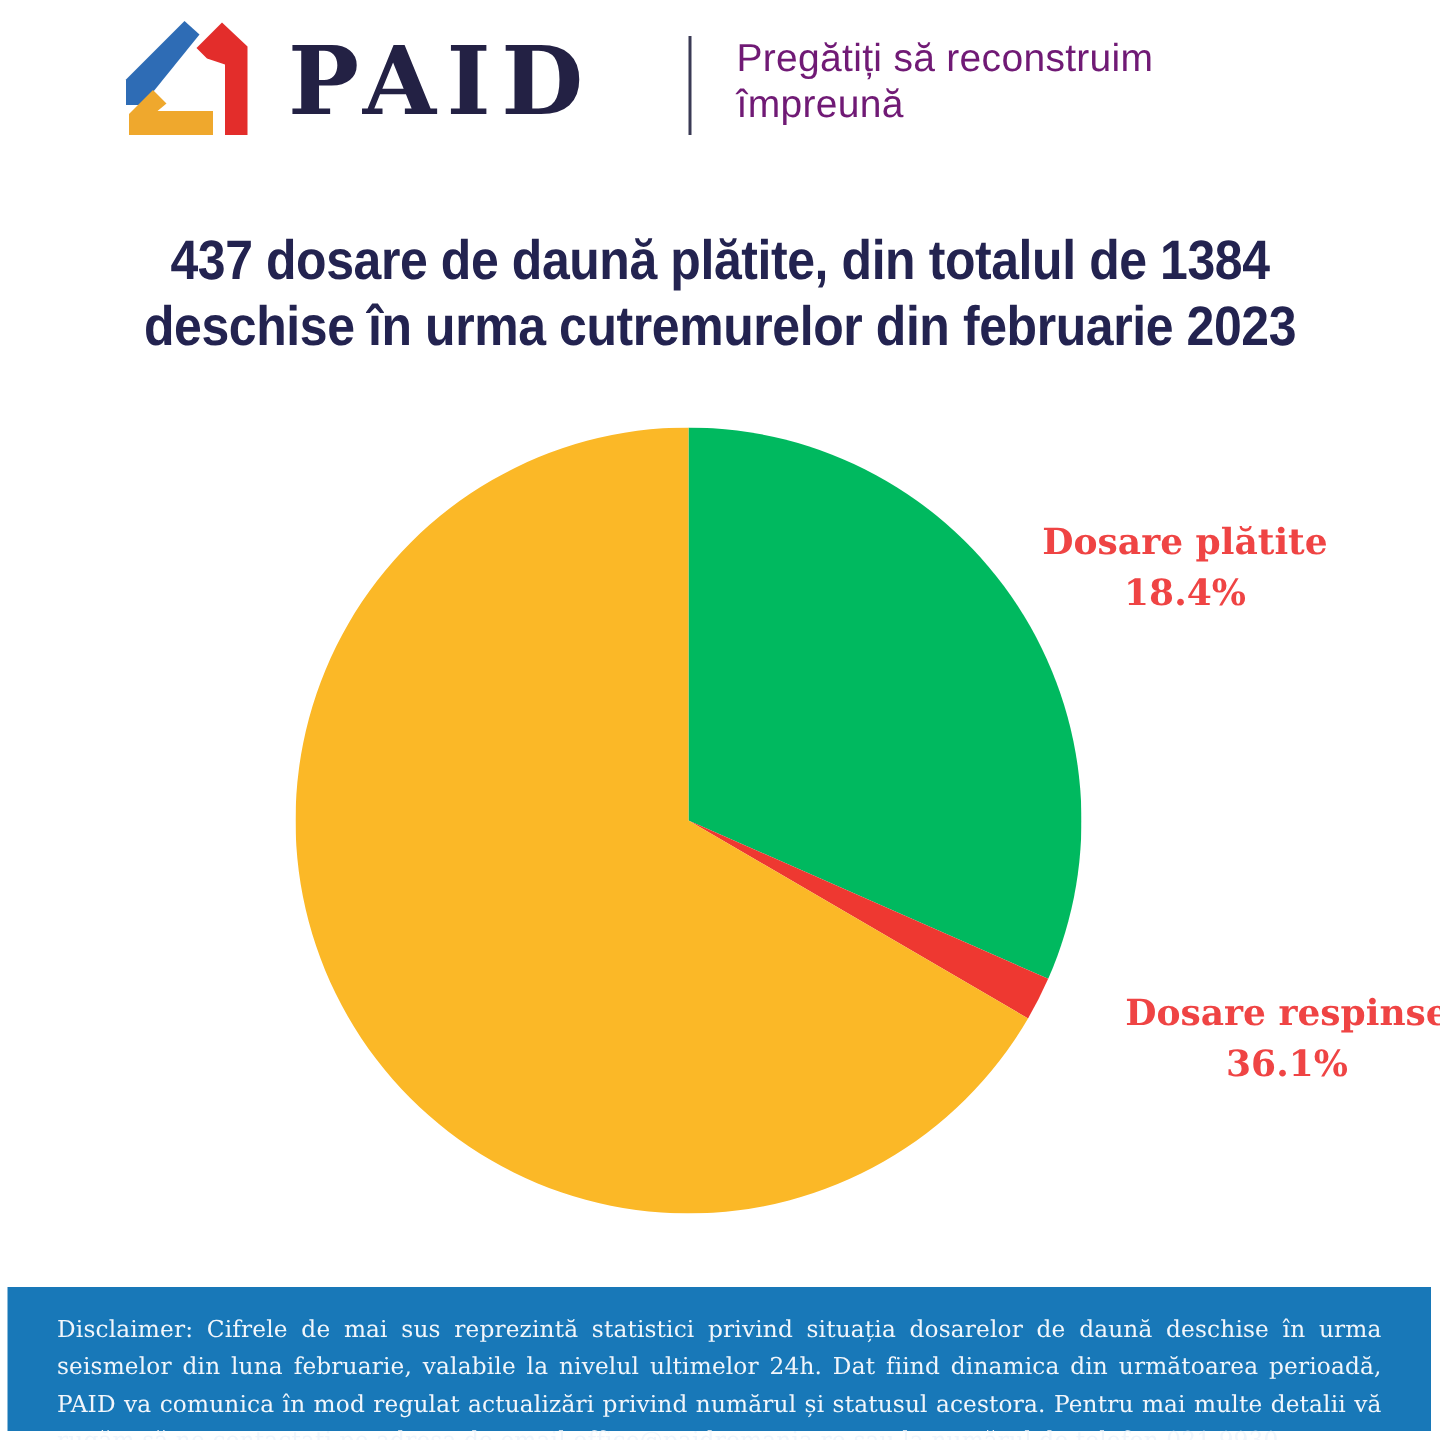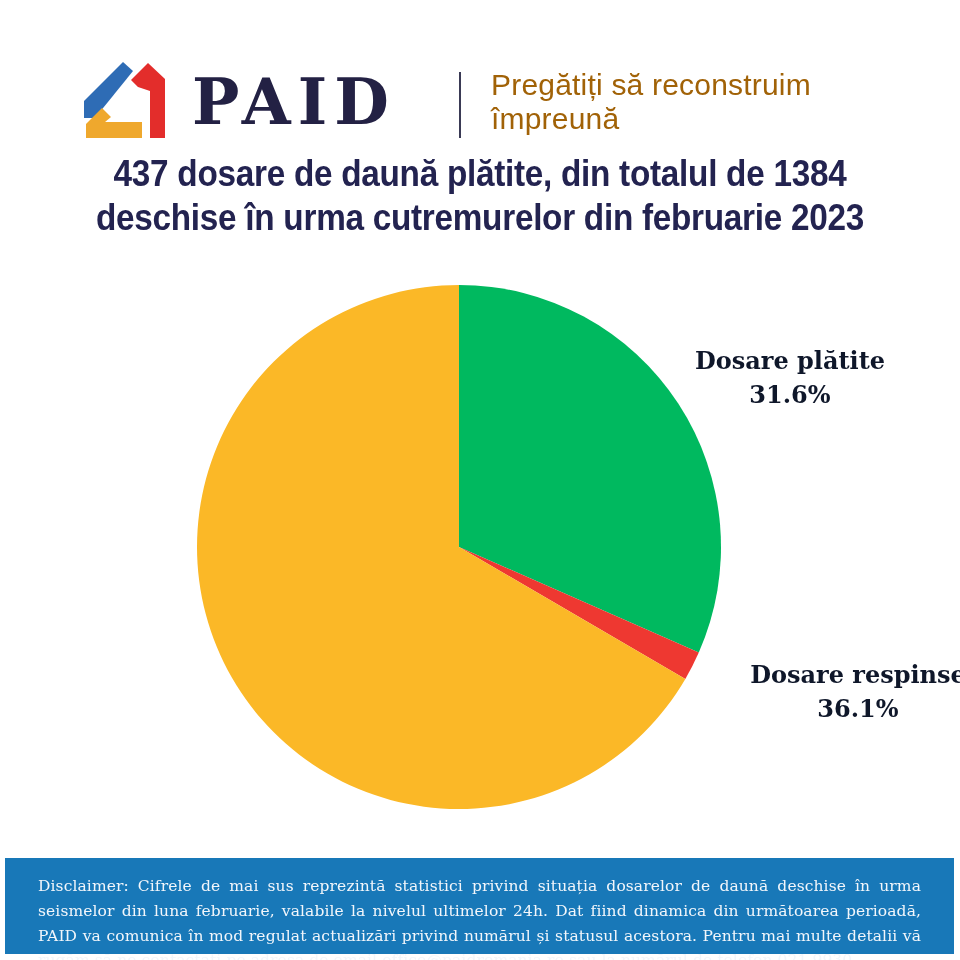--- a/index.html
+++ b/index.html
@@ -1,43 +1,43 @@
 <!DOCTYPE html>
 <html><head>
 <meta charset="utf-8">
 <style>
   html,body{margin:0;padding:0;}
   body{
     width:960px;height:960px;position:relative;background:#ffffff;overflow:hidden;
     font-family:"Liberation Sans",sans-serif;
   }
   
-  .header{position:absolute;left:0;top:0;width:868px;height:110px;margin-top:48px;}
+  .header{position:absolute;left:0;top:0;width:868px;height:110px;}
   .logo{position:absolute;left:78px;top:12px;width:106px;height:92px;}
   .brand{
     position:absolute;left:192px;top:8px;height:92px;display:flex;align-items:center;
     font-family:"DejaVu Serif","Liberation Serif",serif;font-weight:bold;
     font-size:63px;letter-spacing:7px;color:#232144;
   }
   .divider{position:absolute;left:459px;top:24px;width:2px;height:66px;background:#3a3a55;}
   .tagline{
     position:absolute;left:491px;top:8px;height:92px;display:flex;align-items:center;
-    font-size:30px;color:#a16207;letter-spacing:.2px;
+    font-size:26px;color:#701a75;letter-spacing:.2px;
   }
   
   .title{
     position:absolute;left:0;top:152px;width:960px;text-align:center;
     font-weight:bold;font-size:37px;line-height:1.18;color:#232350;
     transform:scaleX(.90);transform-origin:50% 50%;letter-spacing:-.3px;
   }
   
   .pie-wrap{position:absolute;left:197px;top:285px;width:524px;height:524px;}
   .pie-wrap svg{display:block;width:524px;height:524px;}
   .slice-label{
-    position:absolute;text-align:center;color:#0f172a;
+    position:absolute;text-align:center;color:#ef4444;
     font-family:"DejaVu Serif","Liberation Serif",serif;font-weight:bold;
     font-size:24px;line-height:1.42;
   }
   .lab-platite{left:688px;top:344px;width:204px;}
   .lab-respinse{left:703px;top:658px;width:224px;margin-left:43px;}
   .lab-lucru{left:12px;top:671px;width:204px;}
   
   .footer{
     position:absolute;left:5px;top:858px;width:949px;height:96px;background:#1878b8;
     box-sizing:border-box;padding:16px 33px 0 33px;
@@ -70,21 +70,21 @@
 <div class="pie-wrap">
   <svg viewBox="0 0 524 524" aria-hidden="true">
       <path d="M 262 262 L 262.00 0.00 A 262 262 0 0 1 501.79 367.56 Z" fill="#00b95f"></path>
       <path d="M 262 262 L 501.79 367.56 A 262 262 0 0 1 488.35 393.95 Z" fill="#ee3831"></path>
       <path d="M 262 262 L 488.35 393.95 A 262 262 0 1 1 262.00 0.00 Z" fill="#fbb827"></path>
     </svg>
 </div>
 
 <div class="slice-label lab-platite">
   <div>Dosare plătite</div>
-  <div>31.6%</div>
+  <div>18.4%</div>
 </div>
 
 <div class="slice-label lab-respinse">
   <div>Dosare respinse</div>
   <div>36.1%</div>
 </div>
 
 <div class="slice-label lab-lucru">
 </div>
 

